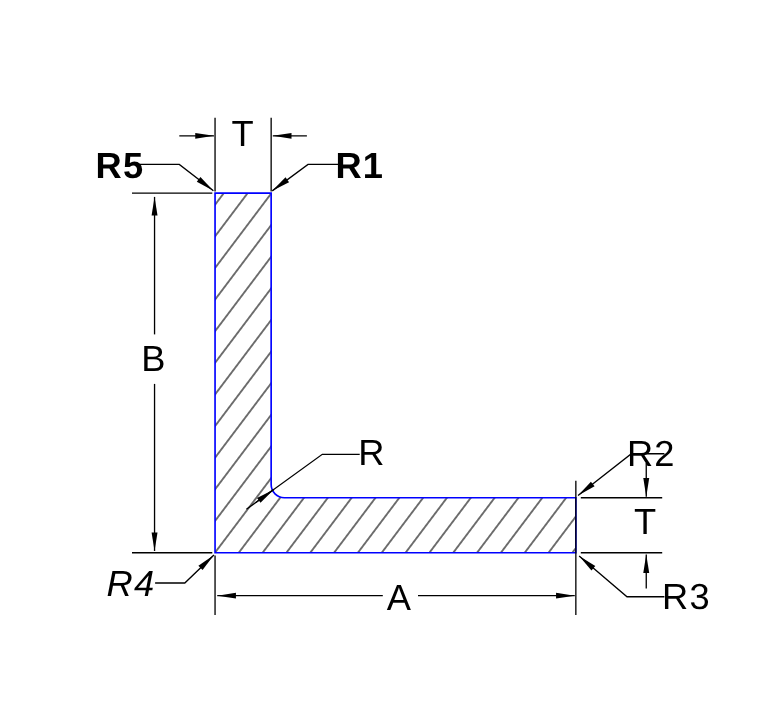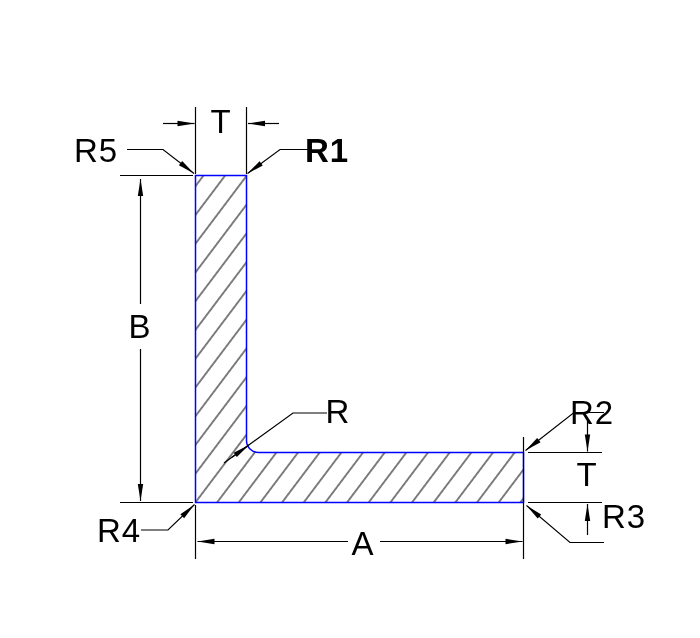--- a/index.html
+++ b/index.html
@@ -96,31 +96,31 @@
 
       <g>
         <path d="M604 542.5 L570 542.5 L526.5 505.5" marker-end="url(#arr)"></path>
       </g>
 
     </g>
   </svg>
 
   <div class="lbl" style="left:221px; top:121px;">T</div>
 
-  <div class="lbl" style="left:96px; top:150px;">R5</div>
+  <div class="lbl" style="left:109px; top:150px;font-weight:bold;">R5</div>
 
   <div class="lbl" style="left:327px; top:150px;font-weight:bold;">R1</div>
 
   <div class="lbl" style="left:140px; top:326px;">B</div>
 
   <div class="lbl" style="left:338px; top:411px;">R</div>
 
   <div class="lbl" style="left:592px; top:412px;">R2</div>
 
   <div class="lbl" style="left:587px; top:474px;">T</div>
 
-  <div class="lbl" style="left:624px; top:516px;text-align:center;">R3</div>
+  <div class="lbl" style="left:624px; top:542px;text-align:center;">R3</div>
 
-  <div class="lbl" style="left:119px; top:530px;">R4</div>
+  <div class="lbl" style="left:119px; top:530px;font-style:italic;">R4</div>
 
   <div class="lbl" style="left:363px; top:543px;">A</div>
 
 </div>
 
 </body></html>

